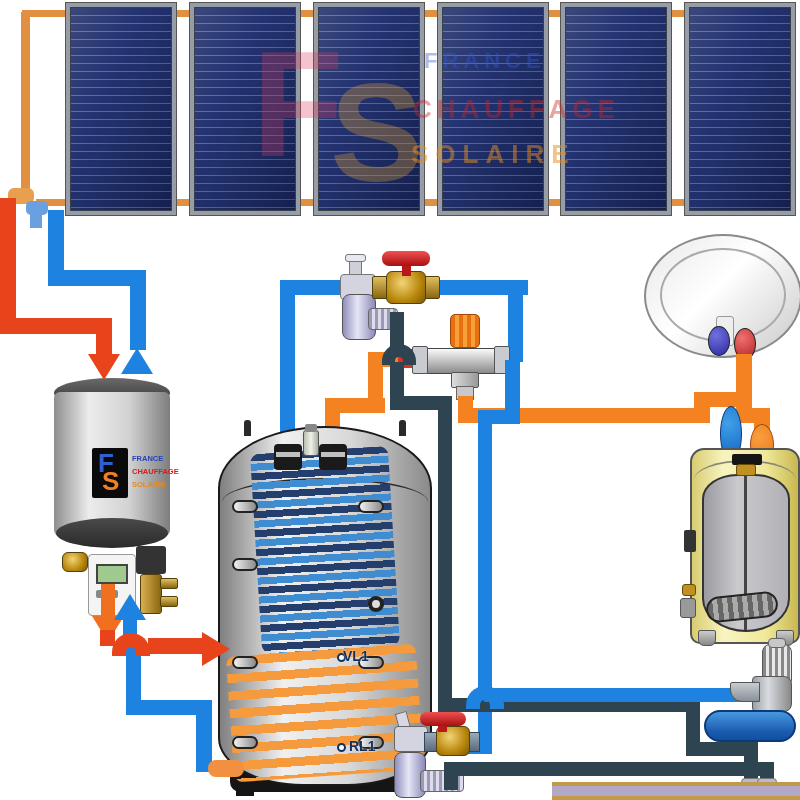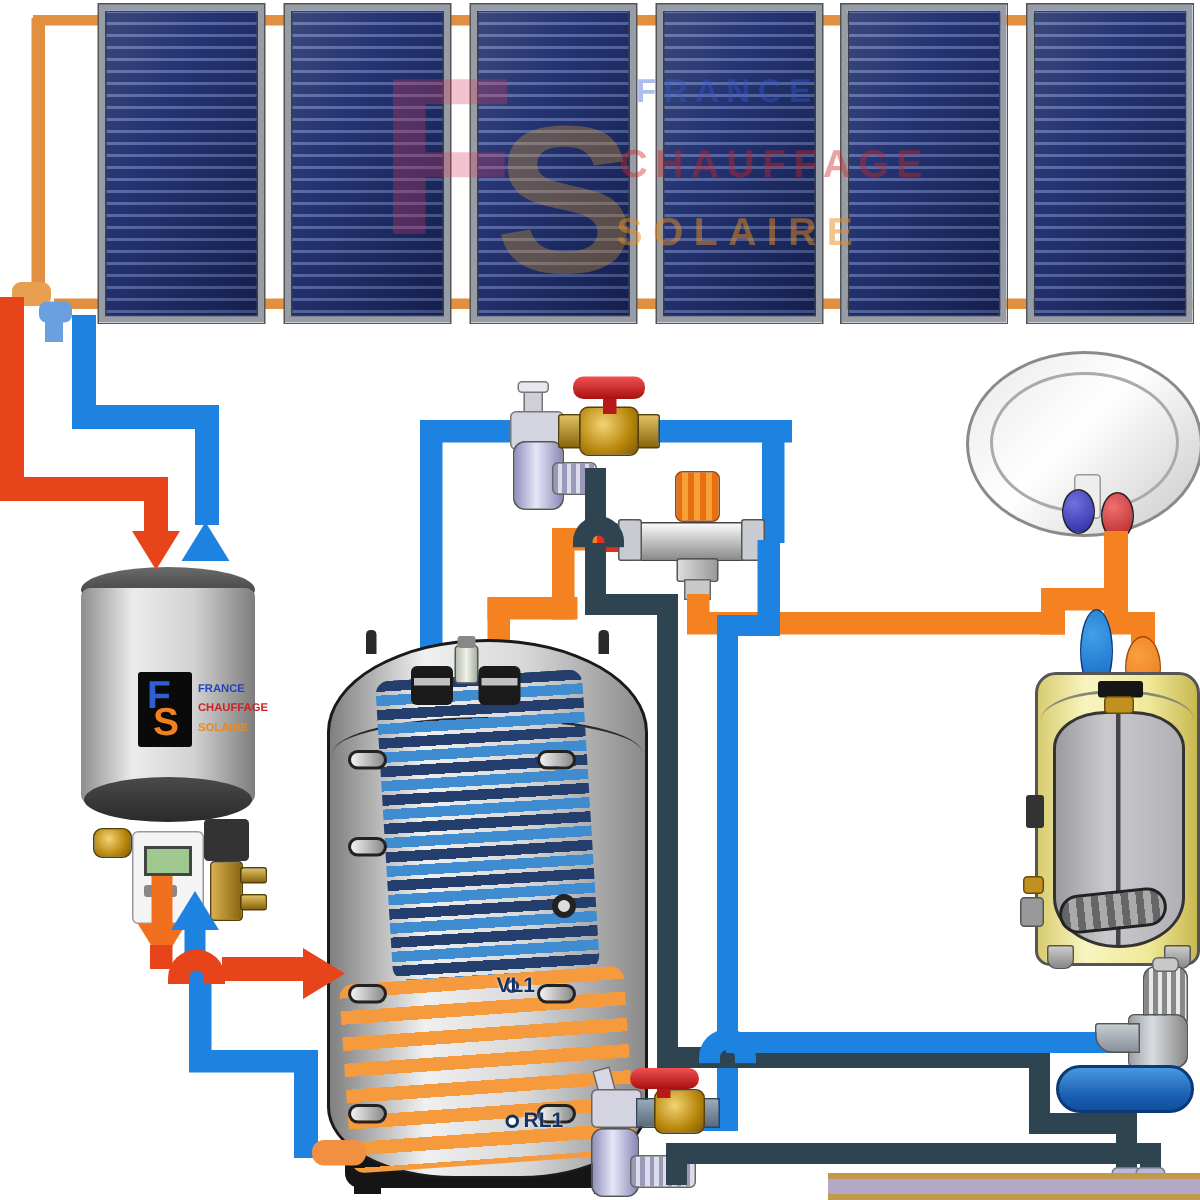--- a/index.html
+++ b/index.html
@@ -121,21 +121,21 @@
   <div class="a" style="left:368px;top:596px;width:16px;height:16px;border:4px solid #222;border-radius:50%;background:#ddd;"></div>
 
   <div class="a" style="left:274px;top:444px;width:28px;height:26px;background:#1a1a1a;border-radius:4px;"></div>
   <div class="a" style="left:276px;top:452px;width:24px;height:5px;background:#c0c0c0;"></div>
   <div class="a" style="left:303px;top:430px;width:16px;height:26px;background:linear-gradient(90deg,#b8beb2,#eef2e8,#a8aea2);border:1px solid #555;border-radius:3px;"></div>
   <div class="a" style="left:305px;top:424px;width:12px;height:8px;background:#888;border-radius:2px;"></div>
   <div class="a" style="left:319px;top:444px;width:28px;height:26px;background:#1a1a1a;border-radius:4px;"></div>
   <div class="a" style="left:321px;top:452px;width:24px;height:5px;background:#c0c0c0;"></div>
 
   <div class="a" style="left:337px;top:653px;width:9px;height:9px;border:2px solid #14305e;border-radius:50%;background:#fff;"></div>
-  <span class="a lbl" style="left:331px;top:648px;">VL1</span>
+  <span class="a lbl" style="left:343px;top:648px;">VL1</span>
   <div class="a" style="left:337px;top:743px;width:9px;height:9px;border:2px solid #14305e;border-radius:50%;background:#fff;"></div>
   <span class="a lbl" style="left:349px;top:738px;">RL1</span>
 
   <div class="a" style="left:202px;top:632px;width:0;height:0;border-top:17px solid transparent;border-bottom:17px solid transparent;border-left:28px solid #e8441c;"></div>
   <div class="a" style="left:208px;top:760px;width:36px;height:17px;background:#f09040;border-radius:8px;"></div>
 
   <div class="a pipe-b" style="left:280px;top:280px;width:160px;height:15px;"></div>
   <div class="a" style="left:349px;top:258px;width:13px;height:26px;background:#cfcfd8;border:1px solid #777;"></div>
   <div class="a" style="left:345px;top:254px;width:21px;height:8px;background:#e8e8f0;border:1px solid #777;border-radius:3px;"></div>
   <div class="a" style="left:340px;top:274px;width:36px;height:26px;background:#d4d4e0;border:1px solid #777;border-radius:4px;"></div>

